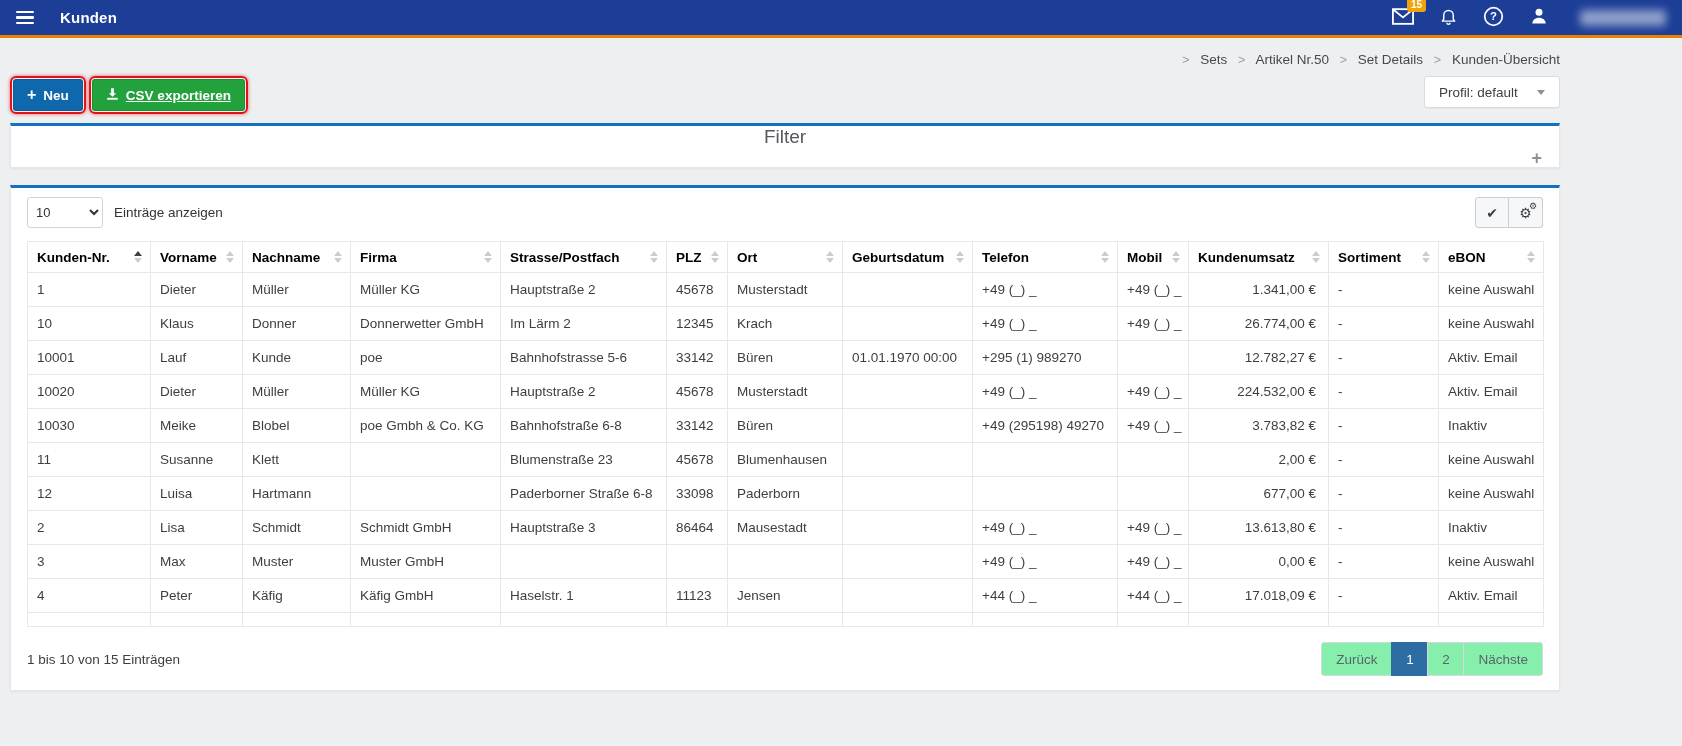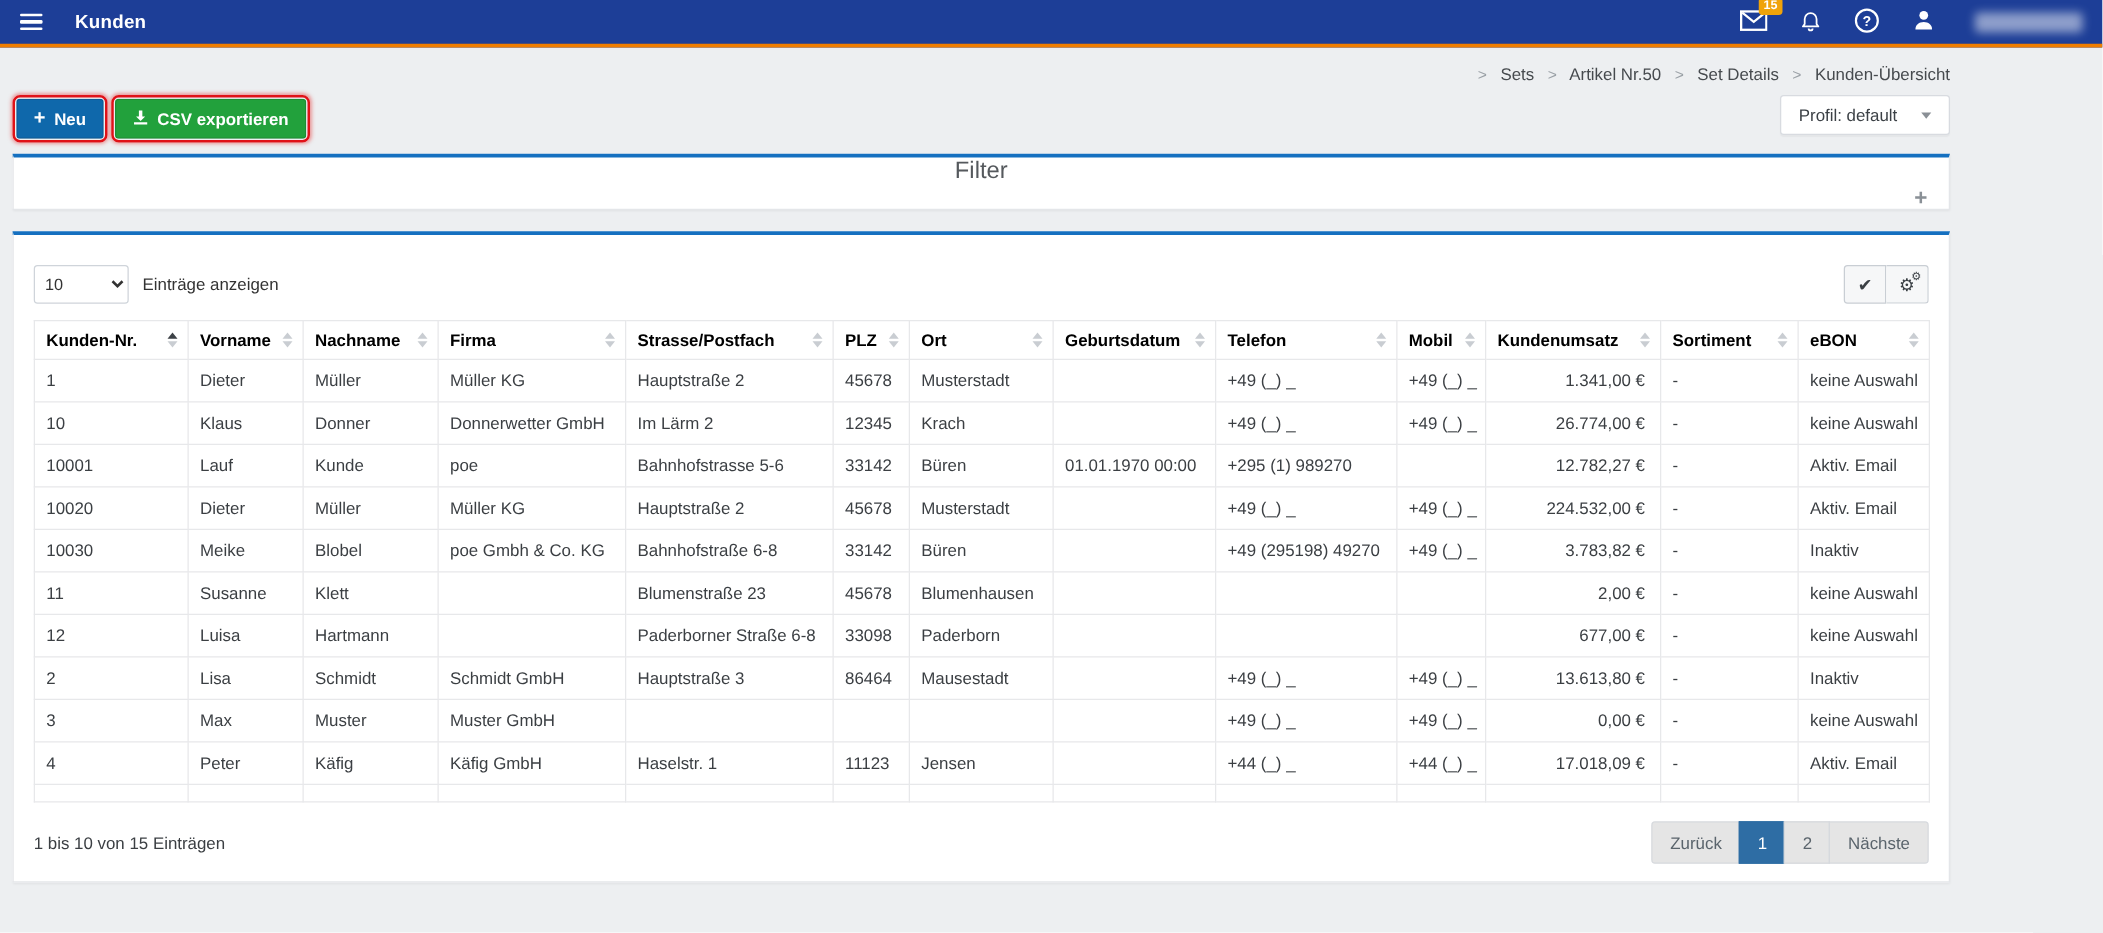--- a/index.html
+++ b/index.html
@@ -40,41 +40,41 @@
     display:inline-block; border:2px solid var(--highlight-ring,#e01218);
     border-radius:6px; padding:1px; margin-right:3px;
     box-shadow:0 0 3px 1px rgba(232,70,70,.5);
   }
   .btn {
     height:32px; padding:0 13px; border-radius:3px; border:1px solid rgba(0,0,0,.12);
     color:#fff; font-size:13.5px; font-weight:bold; cursor:pointer;
     display:inline-flex; align-items:center; gap:7px; font-family:inherit;
   }
   .btn-primary { background:var(--primary-btn,#0f68ab); }
-  .btn-success { background:var(--success-btn,#22a13c); }
+  .btn-success { background:var(--success-btn,#22a13c);text-decoration:underline; }
   .btn .plus-glyph { font-size:16px; font-weight:bold; line-height:1; }
   .profile-select {
     margin-left:auto; width:136px; height:32px; background:#fff;
     border:1px solid #d8dbe0; border-radius:3px; cursor:pointer;
     display:flex; align-items:center; justify-content:space-between; padding:0 14px;
     color:#3c4146; box-shadow:0 1px 1px rgba(0,0,0,.04);
   }
   .caret-down { width:0; height:0; border-left:4.5px solid transparent; border-right:4.5px solid transparent; border-top:5px solid #8a9096; }
 
   
   .panel {
     background:#fff; border:1px solid #e4e6e9;
     border-top:3px solid var(--panel-border,#1570c0);
     box-shadow:0 1px 2px rgba(0,0,0,.06);
   }
   .filter-panel { margin-top:9px; height:45px; display:flex; align-items:center; padding:0 17px;flex-direction:column; }
   .filter-title { font-size:19px; color:#55595d; }
   .filter-expand { margin-left:auto; color:#8a9096; font-size:18px; font-weight:bold; cursor:pointer; }
 
-  .table-panel { margin-top:17px; padding:24px 16px 14px; }
+  .table-panel { margin-top:17px; padding:9px 16px 14px; }
 
   
   .controls { display:flex; align-items:center; }
   .page-size {
     width:76px; height:31px; border:1px solid #cfd4da; border-radius:3px;
     font-size:13px; color:#333; padding:0 4px; background:#fff; font-family:inherit;
   }
   .entries-label { margin-left:11px; }
   .btn-group-right { margin-left:auto; display:flex; }
   .tool-btn {
@@ -97,21 +97,21 @@
   .sort i { display:block; width:0; height:0; border-left:4px solid transparent; border-right:4px solid transparent; }
   .sort .up  { border-bottom:5px solid #c9cdd2; }
   .sort .dn  { border-top:5px solid #c9cdd2; }
   .sort.asc .up { border-bottom-color:#3c4146; }
 
   
   .table-footer { display:flex; align-items:center; margin-top:15px; }
   .entries-info { color:#3b3f43; }
   .pagination { margin-left:auto; display:flex; }
   .page-btn {
-    min-width:37px; height:34px; padding:0 14px; background:#e5e5e5;
+    min-width:37px; height:34px; padding:0 14px; background:#86efac;
     border:1px solid #d6d9dd; margin-left:-1px; cursor:pointer;
     display:flex; align-items:center; justify-content:center;
     font-size:13.5px; color:#5a646c; font-family:inherit;
   }
   .page-btn.number { padding:0 13px; }
   .page-btn.first { border-radius:3px 0 0 3px; margin-left:0; }
   .page-btn.last { border-radius:0 3px 3px 0; }
   .page-btn.active { background:var(--active-page-bg,#2e6da4); border-color:var(--active-page-bg,#2e6da4); color:#fff; }
 </style>
 </head>

